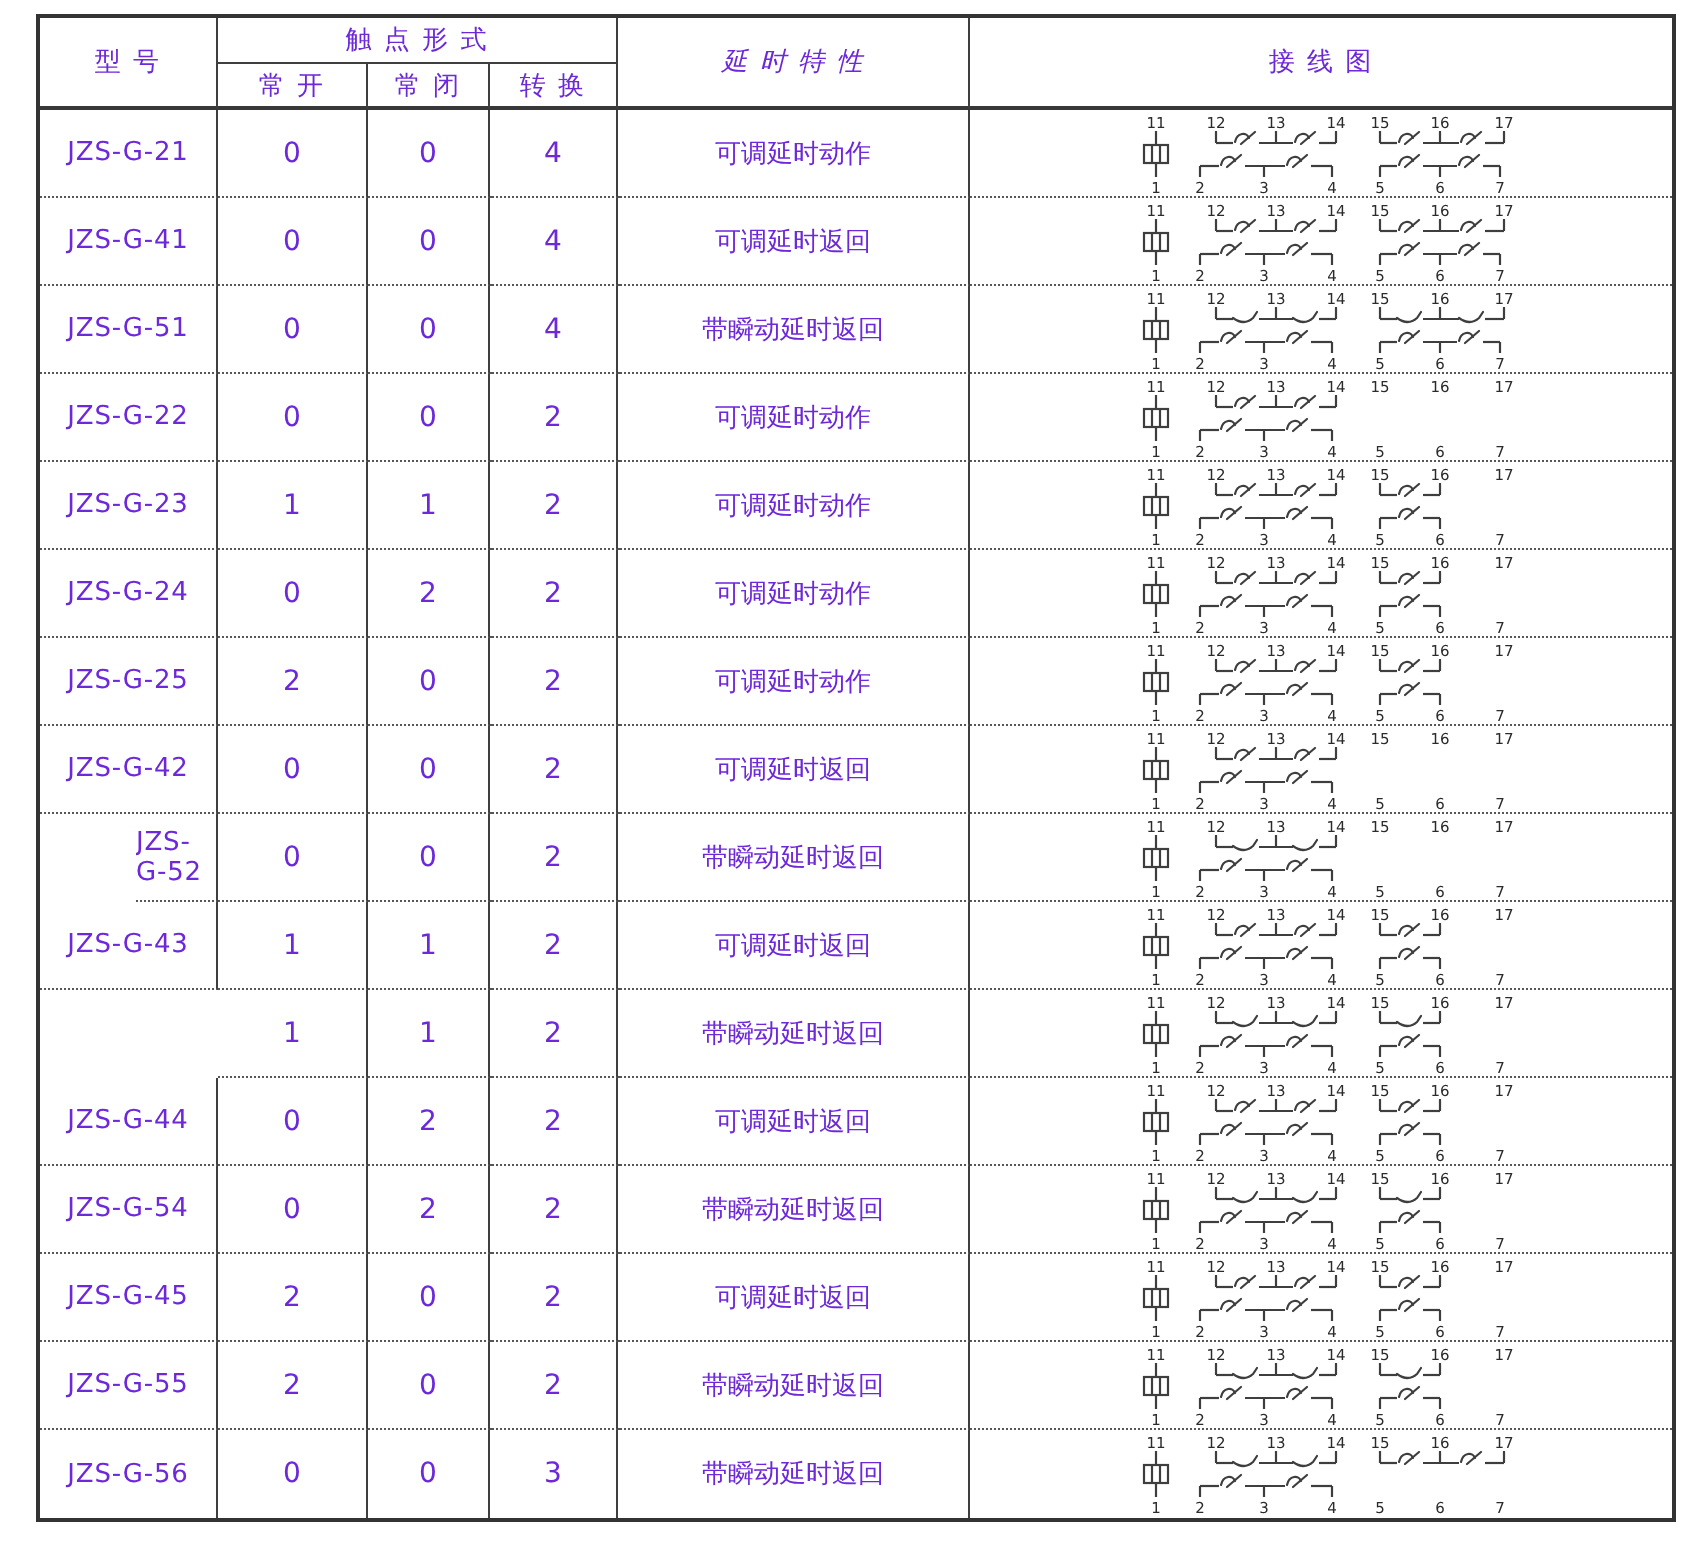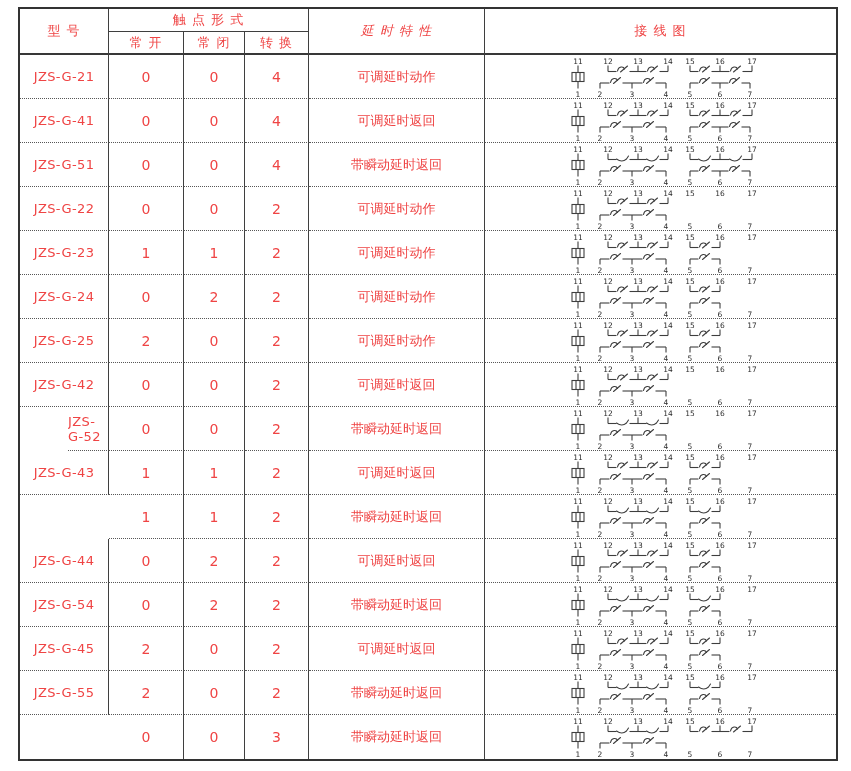--- a/index.html
+++ b/index.html
@@ -1,18 +1,18 @@
 <!DOCTYPE html>
 <html><head>
 <meta charset="utf-8">
 <style>
   html,body{margin:0;padding:0;background:#fff;}
   .page{
     position:relative;width:851px;height:771px;background:#fff;overflow:hidden;
-    font-family:"DejaVu Sans","Liberation Sans",sans-serif;color:#ef4444;
+    font-family:"DejaVu Sans","Liberation Sans",sans-serif;color:#6d28d9;
   }
   .spec-table{
     position:absolute;left:18px;top:7px;
     display:grid;
     grid-template-columns:89px 75px 61px 64px 176px 351px;
     grid-template-rows:23px 23px repeat(16,44px);
     border:2px solid #333;background:#fff;
   }
   .hcell,.cell{
     box-sizing:border-box;display:flex;align-items:center;justify-content:center;
@@ -1050,20 +1050,21 @@
           <g>
             <line x1="205" y1="28" x2="205" y2="33.5" stroke="#3e3e3e" stroke-width="1.1"></line>
             <line x1="235" y1="28" x2="235" y2="33.5" stroke="#3e3e3e" stroke-width="1.1"></line>
             <line x1="205" y1="28" x2="213.5" y2="28" stroke="#3e3e3e" stroke-width="1.1"></line>
             <line x1="226.5" y1="28" x2="235" y2="28" stroke="#3e3e3e" stroke-width="1.1"></line>
             <path d="M 214.5 27.5 C 215.5 22.5 220.5 22.5 221.5 25.5" fill="none" stroke="#3e3e3e" stroke-width="1.1" stroke-linecap="round"></path>
             <path d="M 217.5 28.5 L 224.5 22.5" fill="none" stroke="#3e3e3e" stroke-width="1.1" stroke-linecap="round"></path>
           </g>
         </svg>
       </div>
+      <div class="cell model vline" style="grid-area: 18 / 1;">JZS-G-56</div>
       <div class="cell num vline" style="grid-area: 18 / 2;">0</div>
       <div class="cell num vline" style="grid-area: 18 / 3;">0</div>
       <div class="cell num vline" style="grid-area: 18 / 4;">3</div>
       <div class="cell vline" style="grid-area: 18 / 5;">带瞬动延时返回</div>
       <div class="cell diagram" style="grid-area: 18 / 6;">
         <svg width="351" height="44" viewBox="0 0 351 44">
           <text x="93" y="9" font-size="7.5" fill="#2b2b2b" text-anchor="middle">11</text>
           <text x="123" y="9" font-size="7.5" fill="#2b2b2b" text-anchor="middle">12</text>
           <text x="153" y="9" font-size="7.5" fill="#2b2b2b" text-anchor="middle">13</text>
           <text x="183" y="9" font-size="7.5" fill="#2b2b2b" text-anchor="middle">14</text>

